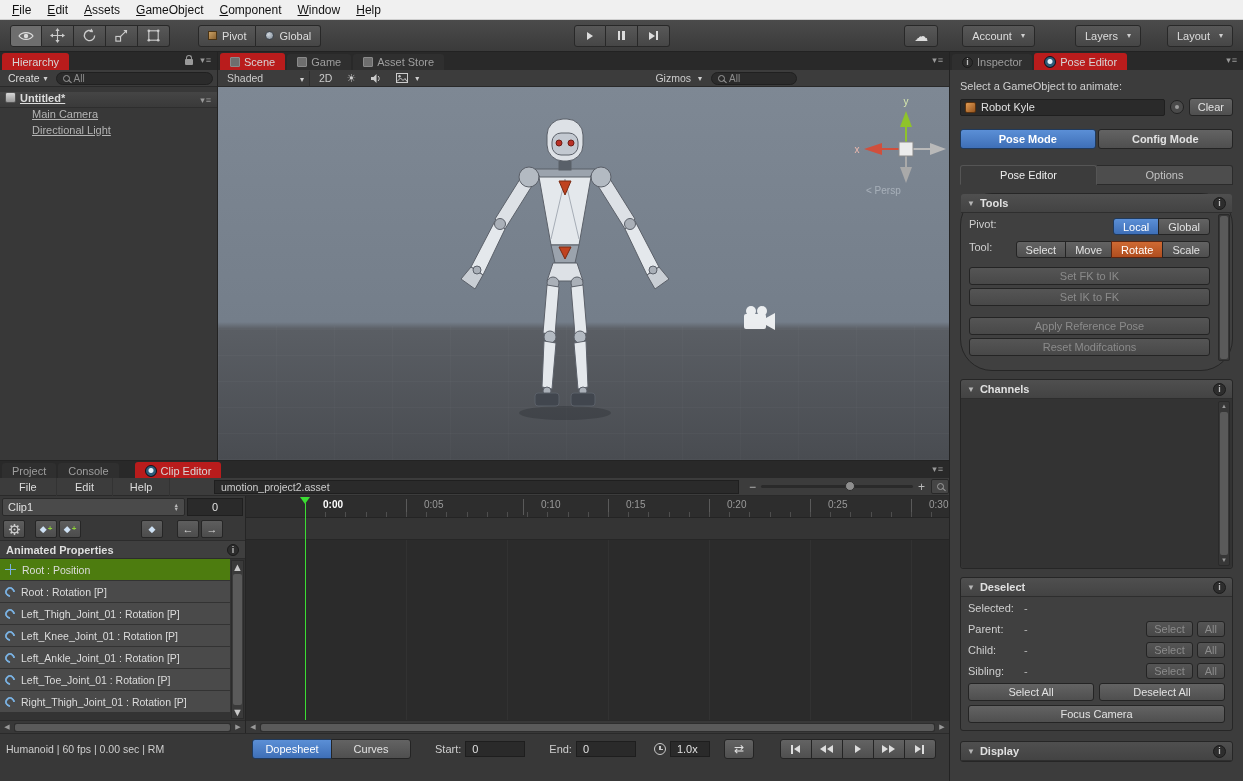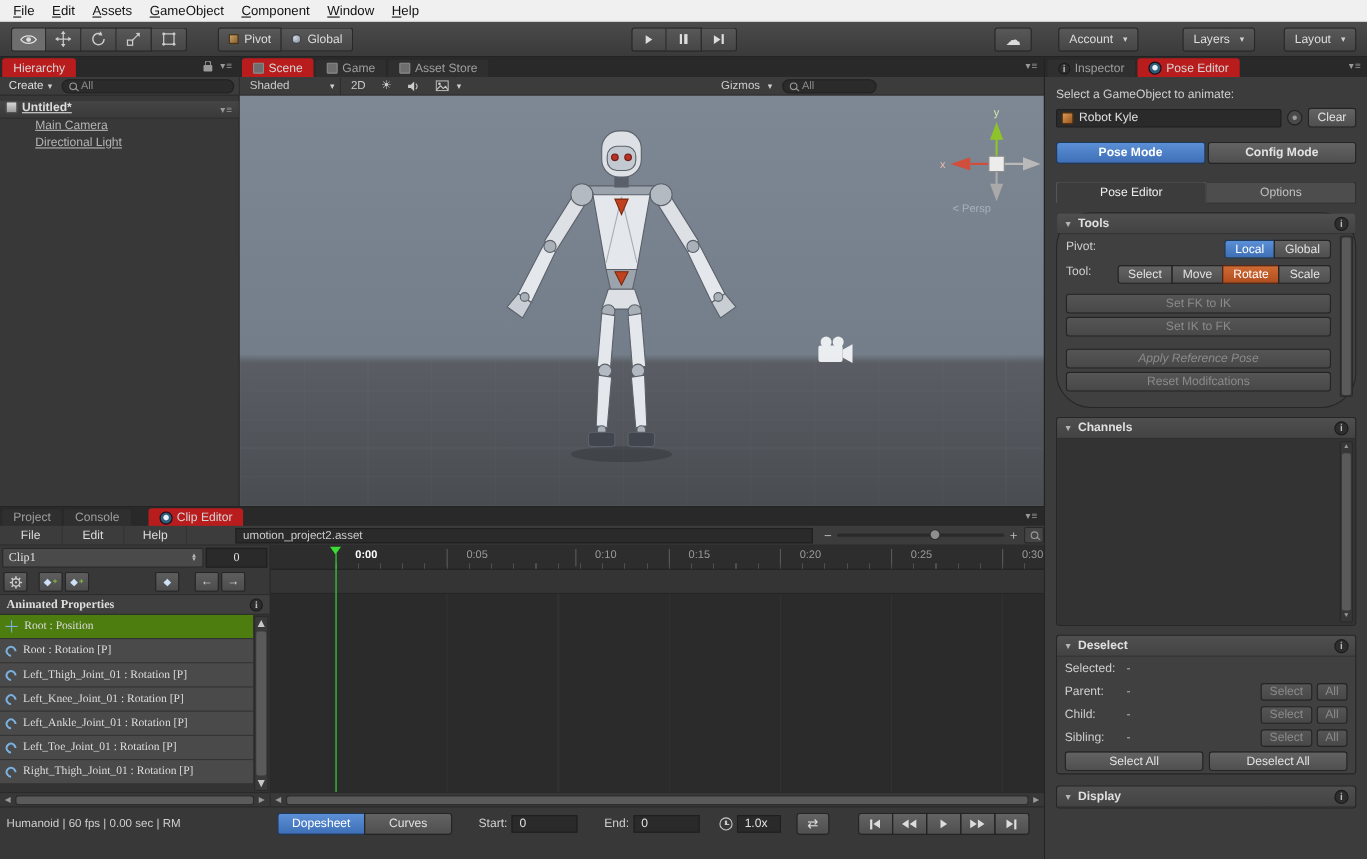--- a/index.html
+++ b/index.html
@@ -151,21 +151,21 @@
   display:flex;align-items:center;}
 .bp-menu-btn{width:57px;height:18px;line-height:18px;text-align:center;color:#ddd;border-right:1px solid #333;}
 .asset-field{margin-left:44px;width:528px;height:14px;background:#2a2a2a;border:1px solid #1f1f1f;color:#ccc;
   display:flex;align-items:center;padding:0 6px;font-size:10.5px;}
 .zoom-ctrl{display:flex;align-items:center;gap:5px;margin-left:10px;color:#bbb;}
 .zoom-sign{font-size:12px;line-height:1;color:#bbb;}
 .zoom-track{position:relative;width:152px;height:3px;background:#2a2a2a;border-radius:2px;}
 .zoom-thumb{position:absolute;left:55%;top:-4px;width:10px;height:10px;border-radius:50%;background:#8e8e8e;border:1px solid #2c2c2c;}
 .search-sq{width:18px;height:15px;display:flex;align-items:center;justify-content:center;background:#454545;border:1px solid #282828;border-radius:2px;margin-left:6px;}
 .bp-body{position:absolute;top:35px;left:0;right:0;bottom:48px;display:flex;}
-.bp-left{width:246px;display:flex;flex-direction:column;border-right:1px solid #252525;background:#383838;font-family:Liberation Serif, serif;}
+.bp-left{width:246px;display:flex;flex-direction:column;border-right:1px solid #252525;background:#383838;}
 .clip-row{height:22px;display:flex;gap:2px;padding:2px;}
 .clip-select{flex:1;display:flex;align-items:center;background:#4a4a4a;border:1px solid #292929;border-radius:2px;padding:0 5px;color:#e0e0e0;}
 .clip-caret{margin-left:auto;display:flex;flex-direction:column;font-size:5.5px;line-height:4.5px;color:#bbb;}
 .clip-caret::before{content:"▲";}
 .clip-caret::after{content:"▼";}
 .frame-field{width:56px;display:flex;align-items:center;justify-content:center;background:#2a2a2a;border:1px solid #1f1f1f;color:#e0e0e0;}
 .key-row{height:22px;display:flex;align-items:center;gap:2px;padding:0 3px;}
 .kbtn{width:22px;height:18px;display:inline-flex;align-items:center;justify-content:center;gap:0;
   background:linear-gradient(#5e5e5e,#4c4c4c);border:1px solid #262626;border-radius:2px;}
 .key-d{color:#cfe2f5;font-size:9px;line-height:1;}
@@ -532,21 +532,21 @@
             <span class="plabel">Tool:</span>
             <div class="seg">
               <button class="ubtn">Select</button>
               <button class="ubtn">Move</button>
               <button class="ubtn orange">Rotate</button>
               <button class="ubtn">Scale</button>
             </div>
           </div>
           <button class="ubtn dim stack">Set FK to IK</button>
           <button class="ubtn dim stack">Set IK to FK</button>
-          <button class="ubtn dim stack" style="margin-top:11px;font-style:italic;">Apply Reference Pose</button>
+          <button class="ubtn dim stack" style="margin-top:11px;">Apply Reference Pose</button>
           <button class="ubtn dim stack">Reset Modifcations</button>
           <div class="vtrack" style="top:1px;">
               <span class="vs-thumb"></span>
             </div>
         </div>
       </div>
 
       <div class="sbox">
         <div class="sbox-header">
           <span class="fold-icon"></span>
@@ -589,20 +589,23 @@
         <div class="sel-row">
           <span class="sel-label">Sibling:</span>
           <span class="sel-val">-</span>
           <span class="spacer"></span>
           <button class="ubtn dim">Select</button>
           <button class="ubtn dim">All</button>
         </div>
         <div class="sel-btnrow">
           <button class="ubtn">Select All</button>
           <button class="ubtn">Deselect All</button>
+        </div>
+        <div class="focus-row">
+          <button class="ubtn">Focus Camera</button>
         </div>
       </div>
 
       <div class="sbox" style="margin-top:10px;">
         <div class="sbox-header">
           <span class="fold-icon"></span>
           <span>Display</span>
           <span class="info-i"></span>
         </div>
       </div>

